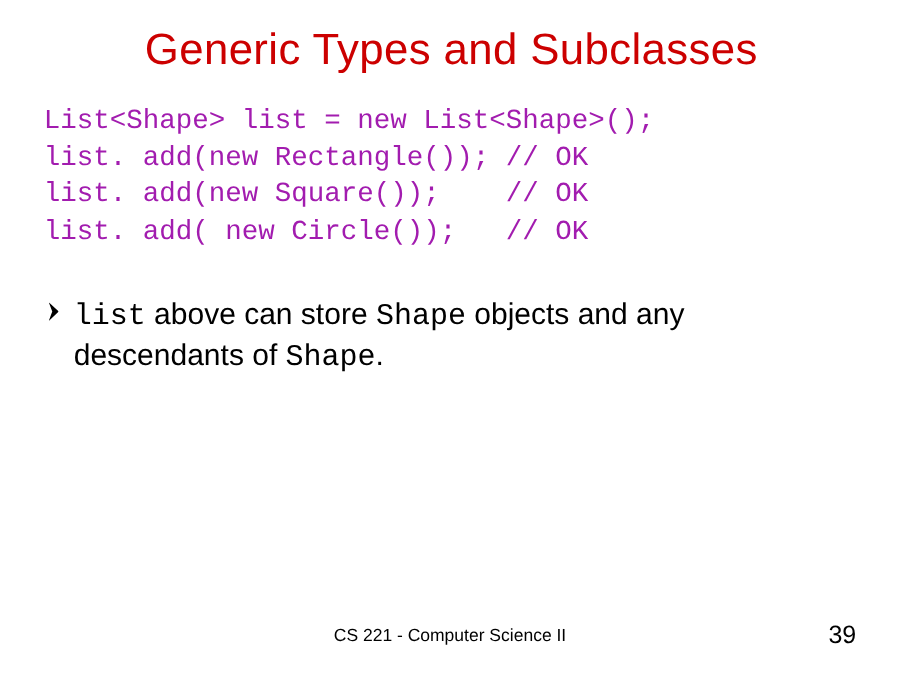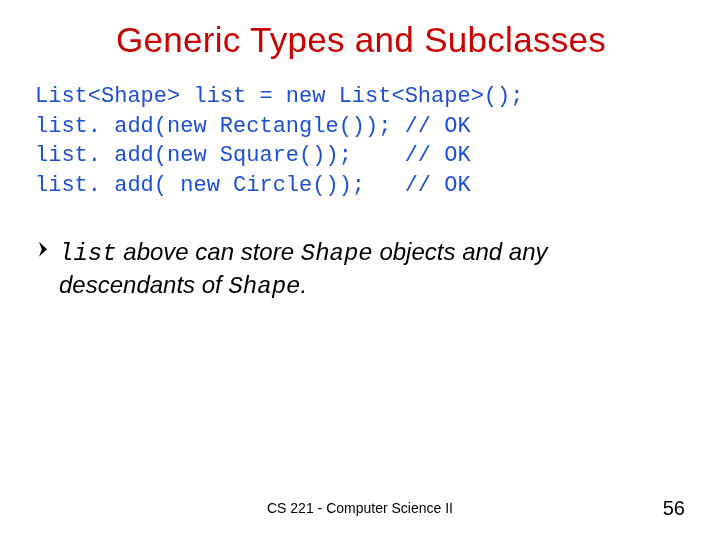--- a/index.html
+++ b/index.html
@@ -26,36 +26,35 @@
       font-size: 35px;
       font-weight: normal;
       text-align: center;
       margin-bottom: 22px;
       letter-spacing: 0.3px;
     }
     .code-block {
       font-family: "Courier New", Courier, monospace;
       font-size: 22px;
       line-height: 1.35;
-      color: #1d4ed8;
+      color: #a21caf;
       margin-bottom: 35px;
       white-space: pre;
     }
     .bullets {
       list-style: none;
       padding-left: 4px;
     }
     .bullets li {
       font-size: 24px;
       line-height: 1.3;
       color: #000000;
       margin-bottom: 14px;
       position: relative;
       padding-left: 20px;
-      font-style: italic;
     }
     .bullets li::before {
       content: "";
       position: absolute;
       left: 0;
       top: 6px;
       width: 8px;
       height: 15px;
       background: #000000;
       clip-path: polygon(0 0, 100% 50%, 0 100%, 35% 50%);
@@ -92,14 +91,14 @@
 <span>list. add(new Square());    // OK</span>
 <span>list. add( new Circle());   // OK</span></div>
 
   <ul class="bullets">
     <li>
       <span class="mono">list</span><span> above can store </span><span class="mono">Shape</span><span> objects and any descendants of </span><span class="mono">Shape</span><span>.</span>
     </li>
   </ul>
 
   <div class="footer-center">CS 221 - Computer Science II</div>
-  <div class="footer-right">56</div>
+  <div class="footer-right">39</div>
 </div>
 
 </body></html>

